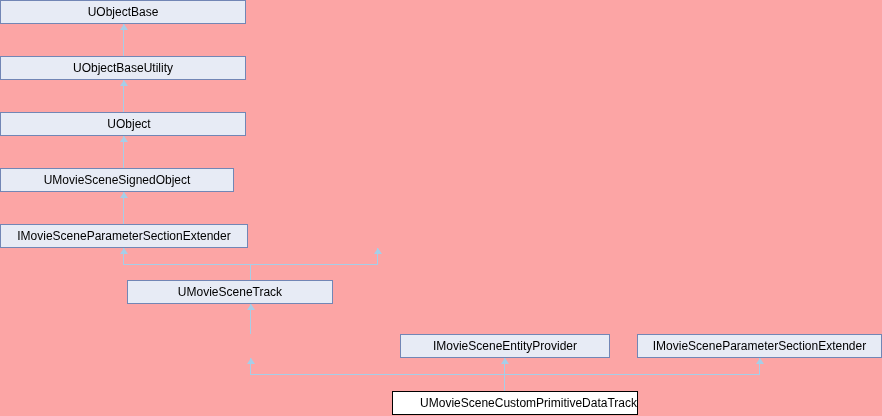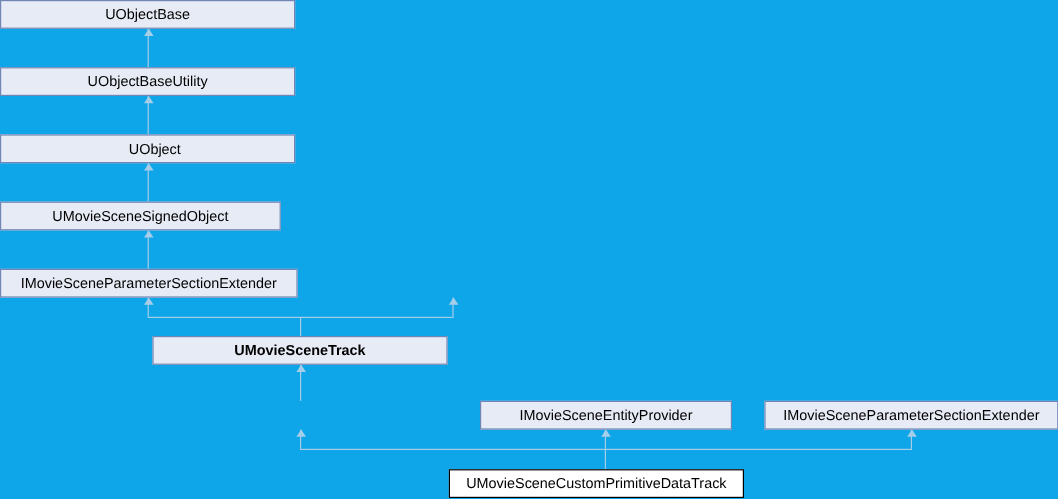--- a/index.html
+++ b/index.html
@@ -7,21 +7,21 @@
     padding: 0;
     background: #ffffff;
   }
   body {
     font-family: "Liberation Sans", "DejaVu Sans", sans-serif;
   }
   #diagram {
     position: relative;
     width: 882px;
     height: 416px;
-    background: #0ea5e9;
+    background: #fca5a5;
     overflow: hidden;
   }
   .node {
     position: absolute;
     box-sizing: border-box;
     height: 24px;
     line-height: 22px;
     text-align: center;
     font-size: 12px;
     color: #000000;
@@ -105,30 +105,30 @@
 
   <div class="node base" style="left:0px; top:168px; width:234px;">
     <span>UMovieSceneSignedObject</span>
   </div>
 
   <div class="node base" style="left:0px; top:224px; width:248px;">
     <span>IMovieSceneParameterSectionExtender</span>
   </div>
 
 
-  <div class="node base" style="left:127px; top:280px; width:246px;font-weight:bold;">
+  <div class="node base" style="left:127px; top:280px; width:206px;">
     <span>UMovieSceneTrack</span>
   </div>
 
 
   <div class="node base" style="left:400px; top:334px; width:210px;text-align:center;">
     <span>IMovieSceneEntityProvider</span>
   </div>
 
   <div class="node base" style="left:637px; top:334px; width:245px;">
     <span>IMovieSceneParameterSectionExtender</span>
   </div>
 
-  <div class="node current" style="left:374px; top:391px; width:246px;">
+  <div class="node current" style="left:392px; top:391px; width:246px;text-align:right;">
     <span>UMovieSceneCustomPrimitiveDataTrack</span>
   </div>
 
 </div>
 
 </body></html>

